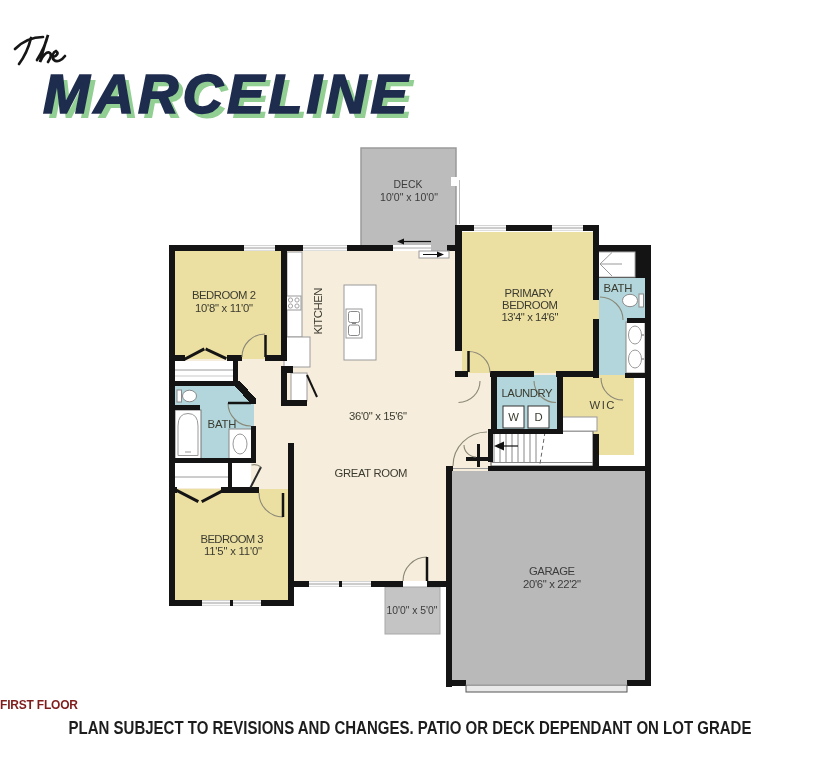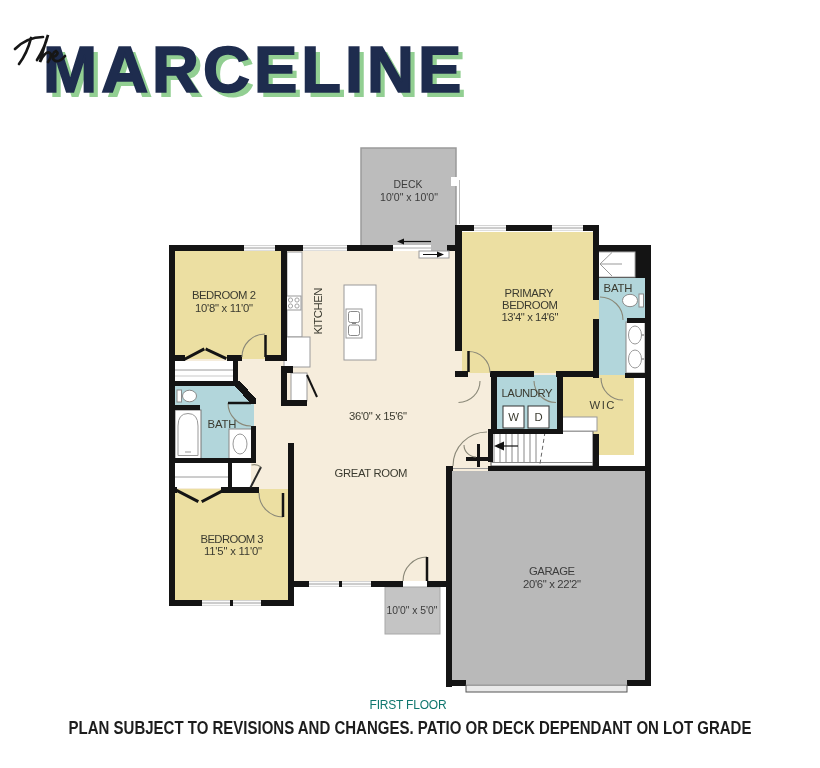--- a/index.html
+++ b/index.html
@@ -1,22 +1,22 @@
 <!DOCTYPE html>
 <html><head>
 <meta charset="utf-8">
 <style>
   html,body{margin:0;padding:0;background:#ffffff;}
   body{width:820px;height:768px;position:relative;font-family:"Liberation Sans",sans-serif;overflow:hidden;}
-  #logo{position:absolute;left:43px;top:37px;font-weight:bold;font-size:65px;letter-spacing:4px;color:#1e2c4e;-webkit-text-stroke:1.7px #1e2c4e;text-shadow:5px 5px 0 #92cf92;line-height:1;}
+  #logo{position:absolute;left:43px;top:66px;font-weight:bold;font-size:56px;letter-spacing:4px;color:#1e2c4e;-webkit-text-stroke:1.7px #1e2c4e;text-shadow:5px 5px 0 #92cf92;line-height:1;font-style:italic;}
   #plan{position:absolute;left:0;top:0;}
   .rl{fill:#3b3b30;font-size:11.3px;}
   .dm{fill:#3b3b30;font-size:11.3px;}
   .gy{fill:#3c3c3c;}
-  #foot1{position:absolute;left:0;top:698px;width:816px;text-align:center;font-weight:normal;font-size:12px;color:#0f766e;letter-spacing:-0.2px;}
+  #foot1{position:absolute;left:0;top:698px;width:816px;text-align:left;font-weight:bold;font-size:12px;color:#7f1d1d;letter-spacing:-0.2px;}
   #foot2{position:absolute;left:0;top:716px;width:820px;text-align:center;font-weight:bold;font-size:15px;color:#1d1d1d;transform:scale(1,1.25);transform-origin:50% 0;}
 </style>
 </head>
 <body>
 
 <div id="logo">MARCELINE</div>
 
 <svg id="the" style="position:absolute;left:0;top:0" width="120" height="110" viewBox="0 0 120 110">
   <g fill="none" stroke="#161616" stroke-width="2.7" stroke-linecap="round">
     <path d="M15,49 C22,42 32,37 43,37"></path>

